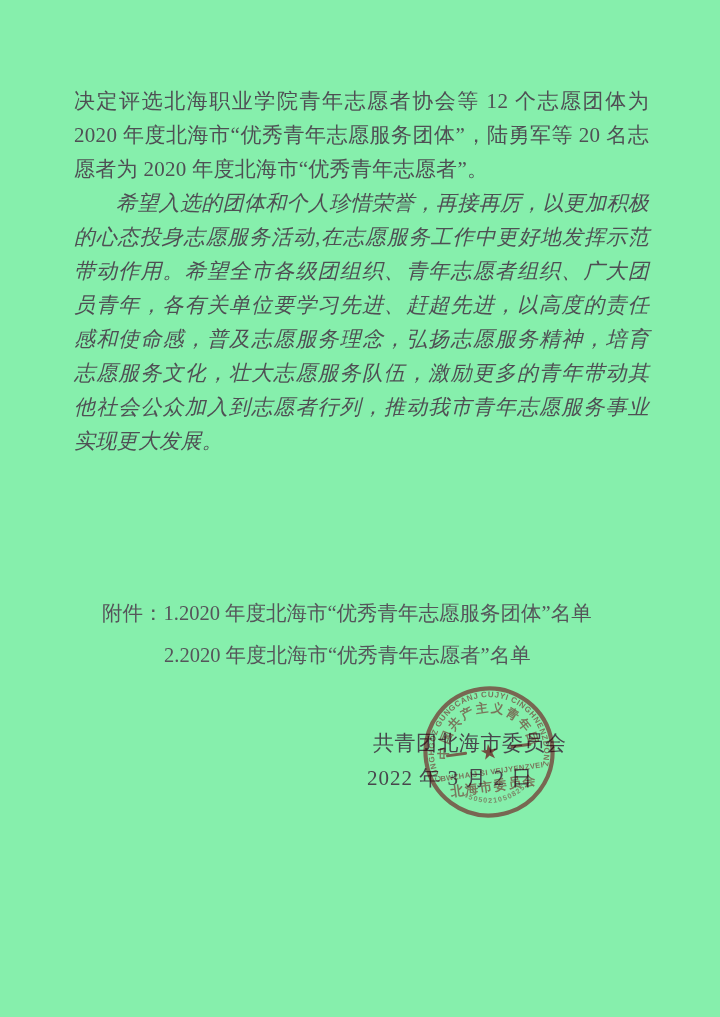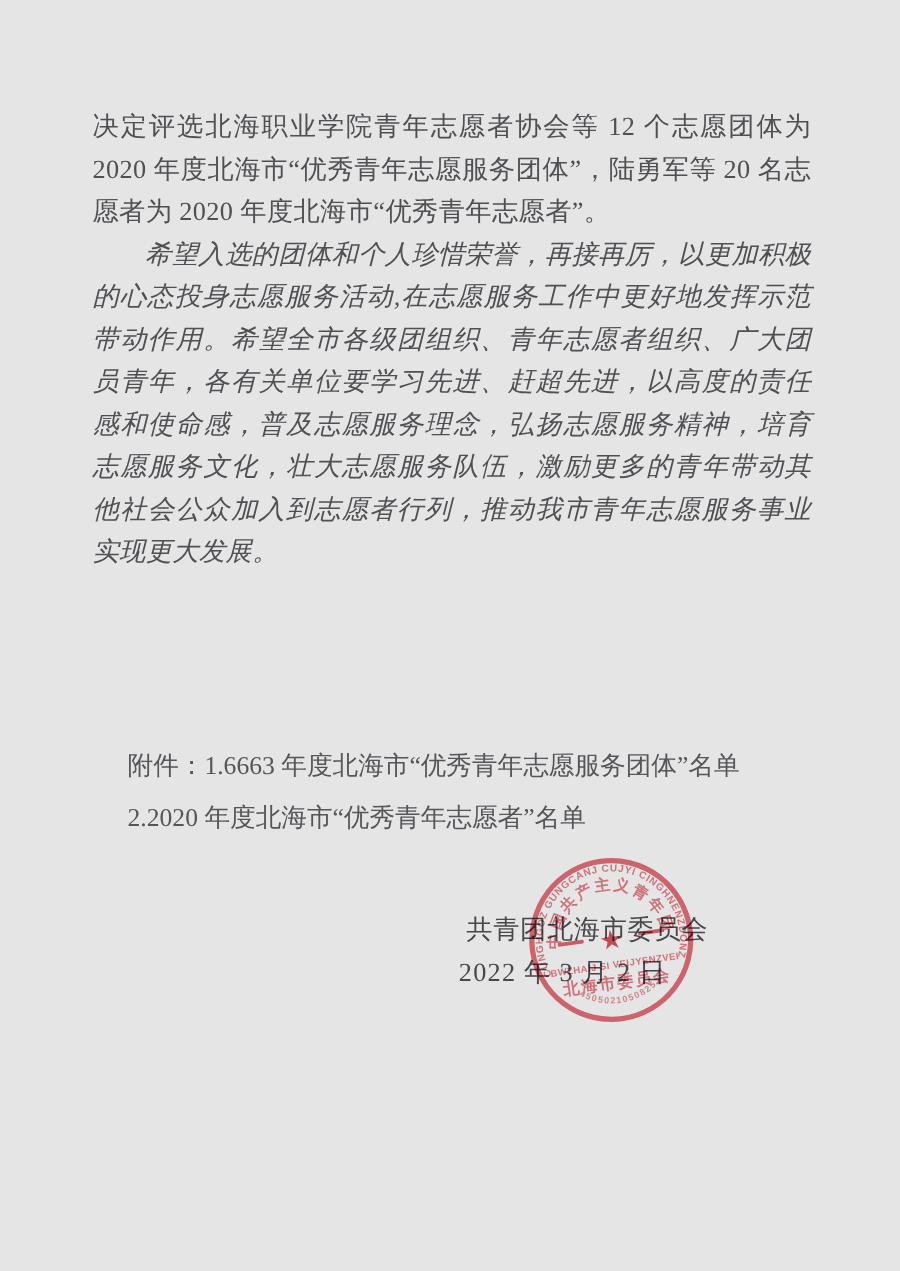--- a/index.html
+++ b/index.html
@@ -1,21 +1,21 @@
 <!DOCTYPE html>
 <html><head>
 <meta charset="utf-8">
 <style>
   * { margin: 0; padding: 0; box-sizing: border-box; }
   html, body { background: #ffffff; }
   .page {
     position: relative;
     width: 720px;
     height: 1017px;
-    background: #e5e5e5;
+    background: #86efac;
     overflow: hidden;
     font-family: "Liberation Serif", serif;
   }
   .doc-text {
     position: absolute;
     left: 74px;
     top: 84px;
     width: 575px;
     font-size: 21px;
     line-height: 34px;
@@ -27,21 +27,21 @@
   .doc-text p.indent { text-indent: 2em; font-style: italic; }
   .attachments {
     position: absolute;
     left: 102px;
     top: 592px;
     font-size: 20.5px;
     line-height: 42px;
     color: #55555a;
     white-space: nowrap;
   }
-  .attach-line2 { }
+  .attach-line2 { margin-left: 62px; }
   .signature {
     position: absolute;
     left: 373px;
     top: 729px;
     font-size: 21px;
     letter-spacing: 0.5px;
     color: #47474c;
     white-space: nowrap;
   }
   .date {
@@ -70,21 +70,21 @@
 <body>
 
 <div class="page">
 
   <div class="doc-text">
     <p>决定评选北海职业学院青年志愿者协会等 12 个志愿团体为 2020 年度北海市“优秀青年志愿服务团体”，陆勇军等 20 名志愿者为 2020 年度北海市“优秀青年志愿者”。</p>
     <p class="indent">希望入选的团体和个人珍惜荣誉，再接再厉，以更加积极的心态投身志愿服务活动,在志愿服务工作中更好地发挥示范带动作用。希望全市各级团组织、青年志愿者组织、广大团员青年，各有关单位要学习先进、赶超先进，以高度的责任感和使命感，普及志愿服务理念，弘扬志愿服务精神，培育志愿服务文化，壮大志愿服务队伍，激励更多的青年带动其他社会公众加入到志愿者行列，推动我市青年志愿服务事业实现更大发展。</p>
   </div>
 
   <div class="attachments">
-    <div class="attach-line1"><span>附件：</span><span>1.6663 年度北海市“优秀青年志愿服务团体”名单</span></div>
+    <div class="attach-line1"><span>附件：</span><span>1.2020 年度北海市“优秀青年志愿服务团体”名单</span></div>
     <div class="attach-line2"><span>2.2020 年度北海市“优秀青年志愿者”名单</span></div>
   </div>
 
   <div class="signature">共青团北海市委员会</div>
   <div class="date">2022 年 3 月 2 日</div>
 
   <svg class="seal" viewBox="0 0 148 148" xmlns="http://www.w3.org/2000/svg">
     <defs>
       <path id="arc-outer" d="M 24,97 A 55,55 0 1 1 124,97" fill="none"></path>
       <path id="arc-cn" d="M 36,92 A 41.5,41.5 0 1 1 112,92" fill="none"></path>

